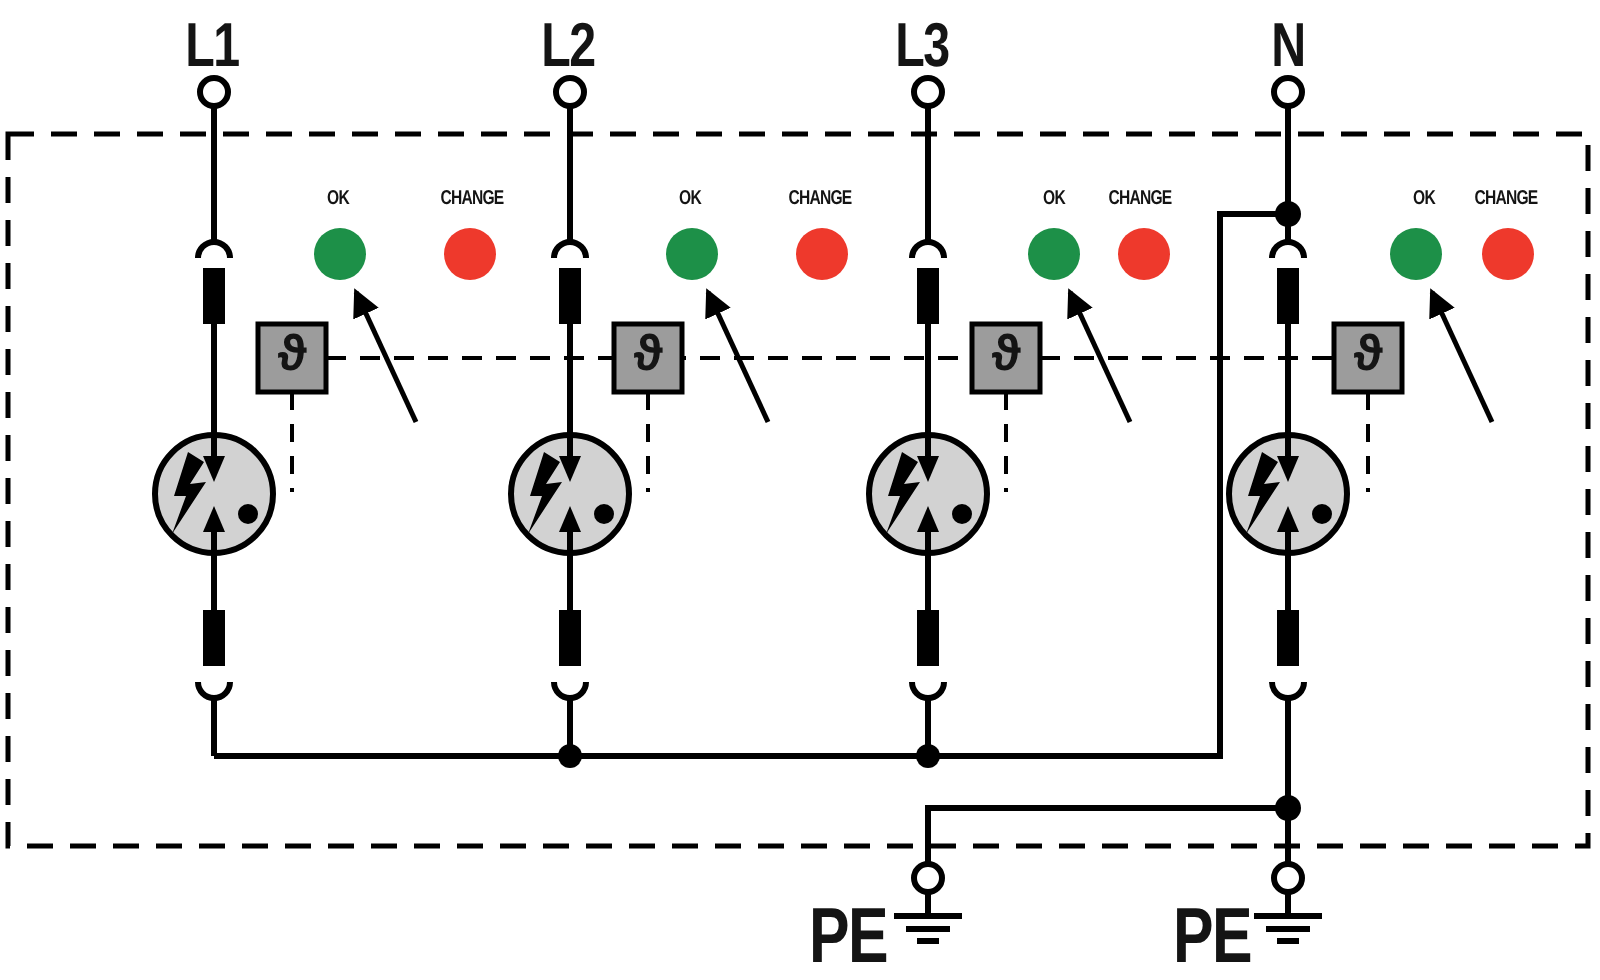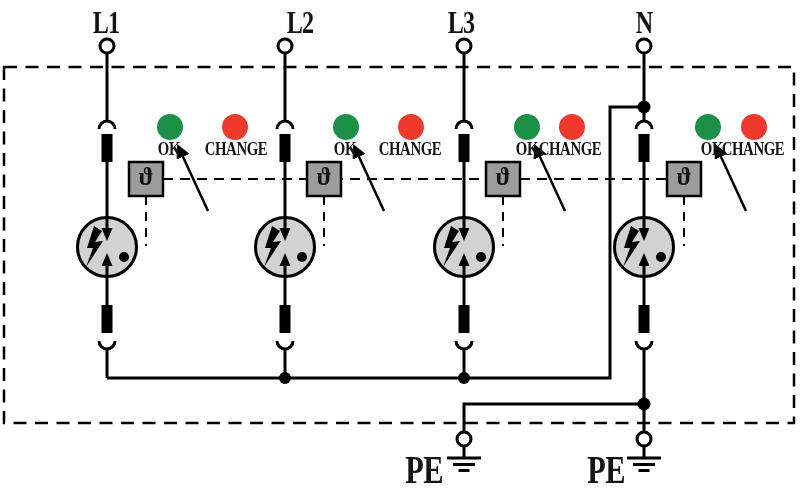--- a/index.html
+++ b/index.html
@@ -1,34 +1,34 @@
 <!DOCTYPE html>
 <html><head>
 <meta charset="utf-8">
 <style>
   html,body{margin:0;padding:0;background:#ffffff;}
   #stage{
     position:relative;
     width:800px;height:486px;
     background:#ffffff;
     overflow:hidden;
-    font-family:Liberation Serif, serif;
+    font-family:Liberation Sans, sans-serif;
   }
   #stage svg{position:absolute;left:0;top:0;}
   .label{
     position:absolute;
     color:#141414;
     font-weight:bold;
     white-space:nowrap;
     transform:translateX(-50%);
     text-align:center;
   }
   .cond{display:inline-block;transform:scaleX(0.78);transform-origin:50% 50%;}
   .phase-label{font-size:31px;top:5px;letter-spacing:-1px;}
-  .led-label{font-size:19px;top:94px;letter-spacing:-0.5px;margin-top:44px;}
+  .led-label{font-size:10px;top:94px;letter-spacing:-0.5px;}
   .theta-label{font-size:25px;top:163px;font-weight:600;}
   .pe-label{font-size:39px;top:447px;letter-spacing:-1px;}
 </style>
 </head>
 <body>
 
 <div id="stage">
 
   <svg width="800" height="490" viewBox="0 0 800 490">
     <defs>
@@ -112,21 +112,21 @@
     <circle cx="708" cy="127" r="13" fill="#1d9048"></circle>
     <circle cx="754" cy="127" r="13" fill="#ee392c"></circle>
 
     <line x1="208" y1="211" x2="178" y2="146" stroke="#000" stroke-width="2.5" marker-end="url(#ah)"></line>
     <line x1="384" y1="211" x2="354" y2="146" stroke="#000" stroke-width="2.5" marker-end="url(#ah)"></line>
     <line x1="565" y1="211" x2="535" y2="146" stroke="#000" stroke-width="2.5" marker-end="url(#ah)"></line>
     <line x1="746" y1="211" x2="716" y2="146" stroke="#000" stroke-width="2.5" marker-end="url(#ah)"></line>
   </svg>
 
   <div class="label phase-label" style="left:106px;"><span class="cond">L1</span></div>
-  <div class="label phase-label" style="left:300px;"><span class="cond">L2</span></div>
+  <div class="label phase-label" style="left:284px;"><span class="cond">L2</span></div>
   <div class="label phase-label" style="left:461px;"><span class="cond">L3</span></div>
   <div class="label phase-label" style="left:644px;"><span class="cond">N</span></div>
 
   <div class="label led-label" style="left:169px;"><span class="cond">OK</span></div>
   <div class="label led-label" style="left:236px;"><span class="cond">CHANGE</span></div>
   <div class="label led-label" style="left:345px;"><span class="cond">OK</span></div>
   <div class="label led-label" style="left:410px;"><span class="cond">CHANGE</span></div>
   <div class="label led-label" style="left:527px;"><span class="cond">OK</span></div>
   <div class="label led-label" style="left:570px;"><span class="cond">CHANGE</span></div>
   <div class="label led-label" style="left:712px;"><span class="cond">OK</span></div>

